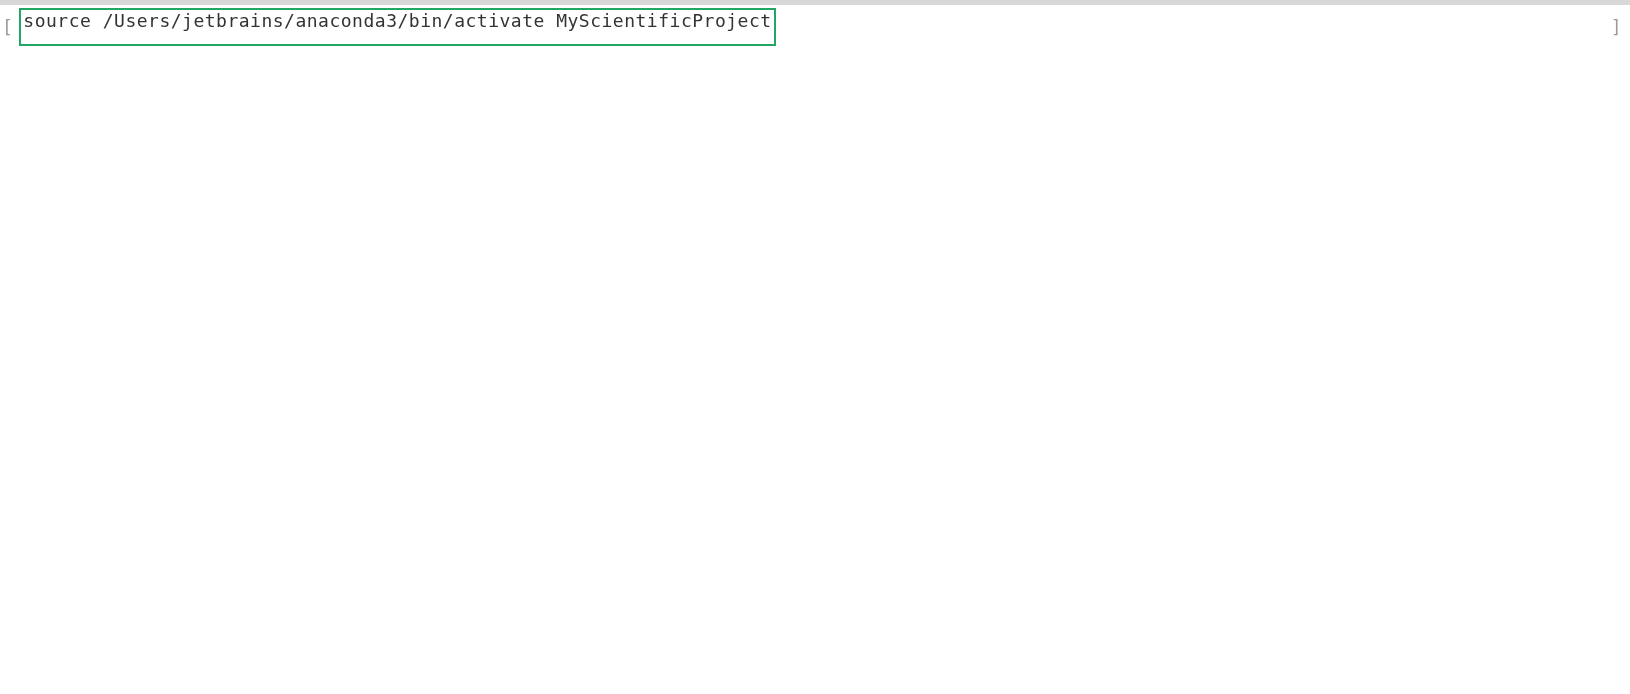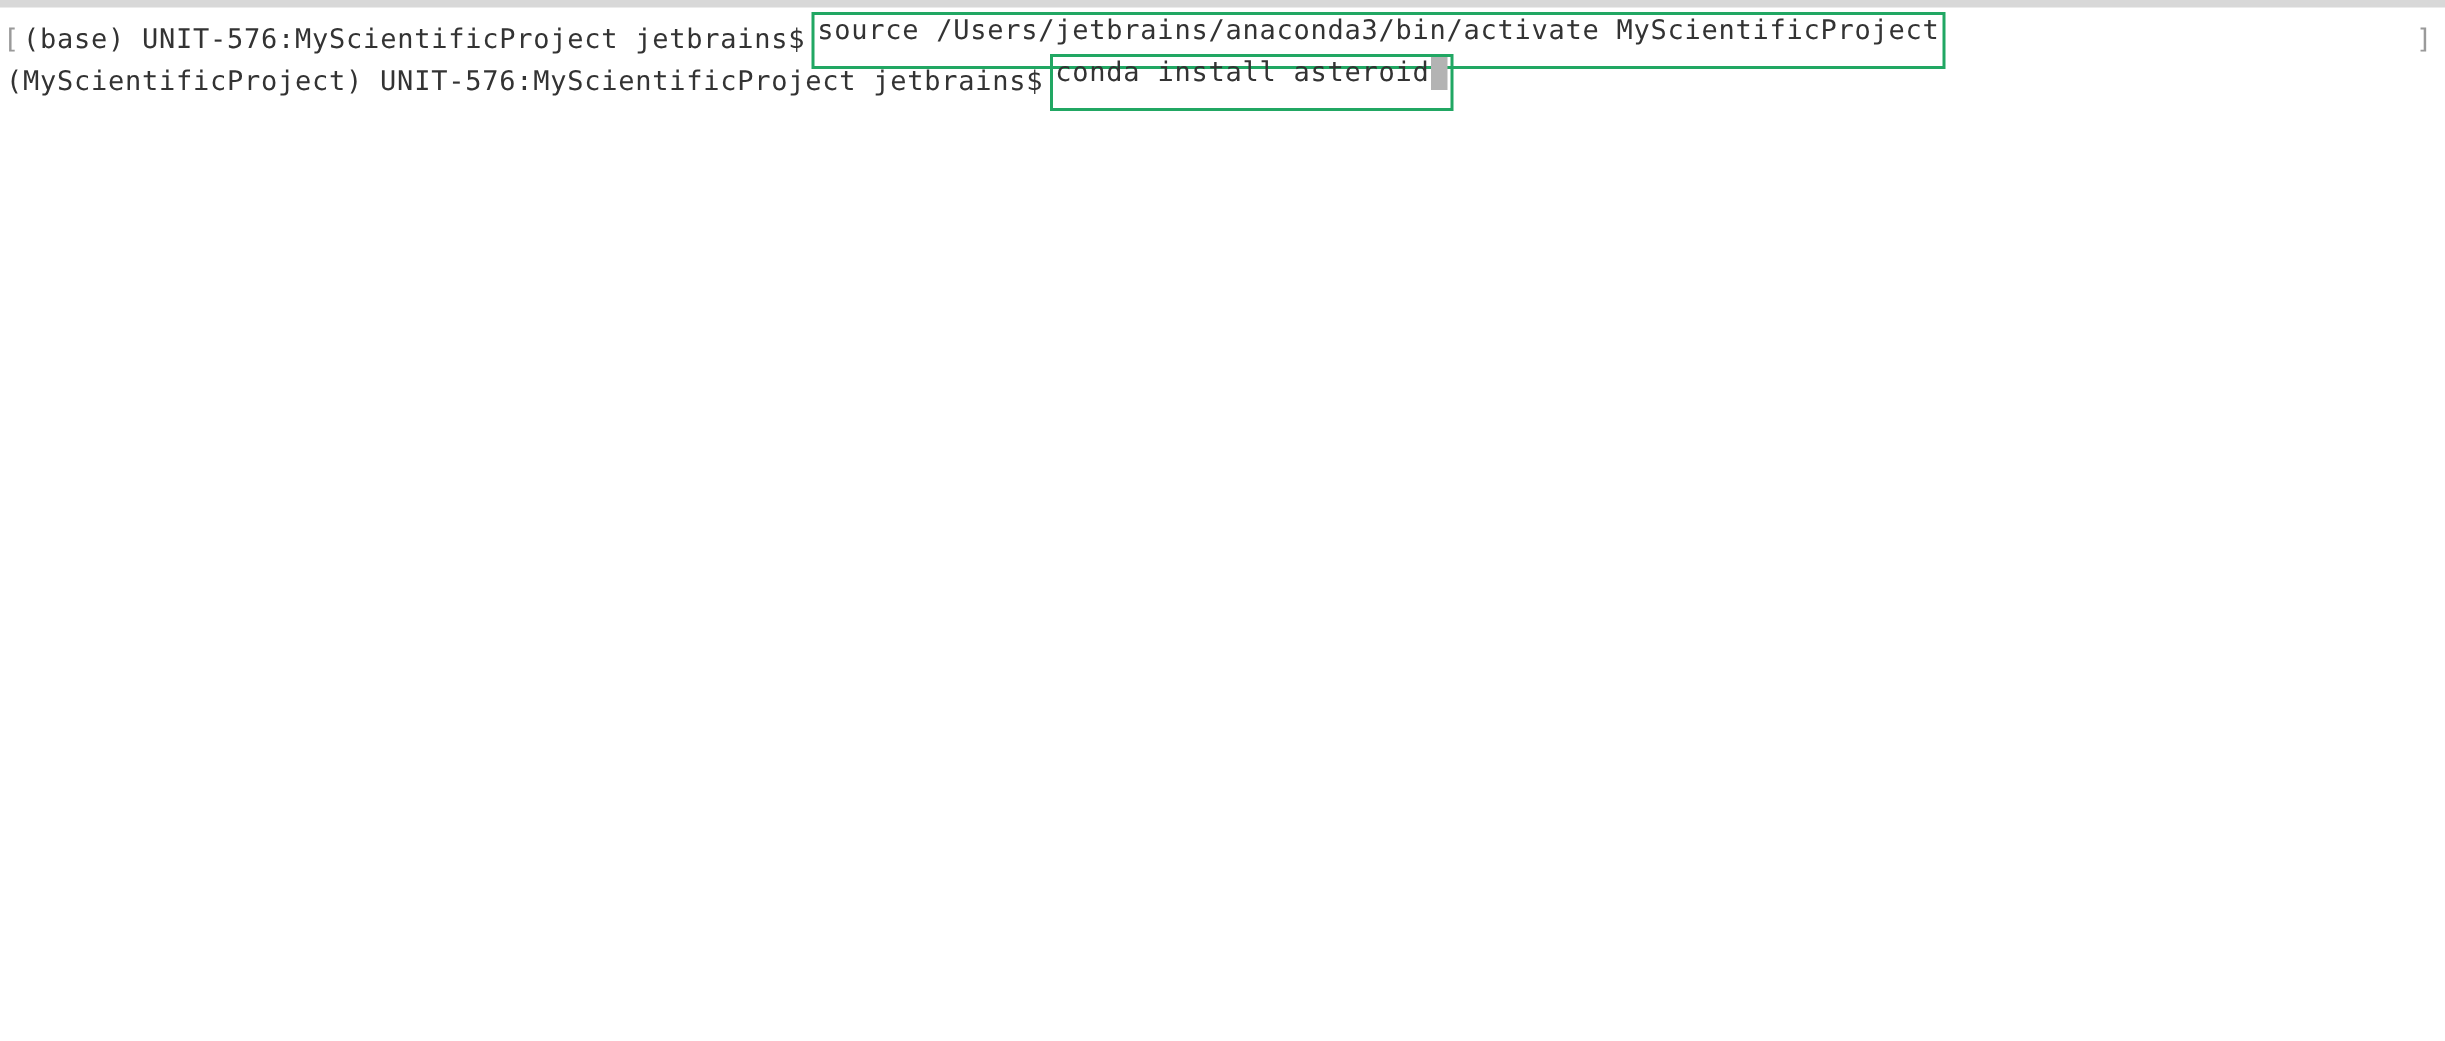--- a/index.html
+++ b/index.html
@@ -59,29 +59,21 @@
       padding-right: 8px;
     }
   </style>
 </head>
 <body>
 
 <div class="terminal">
 
   <div class="line">
     <span class="bracket">[</span>
-    <span class="prompt-text">(base) UNIT-576:MyScientificProject jetbrains$</span>
     <span class="command-box">
       <span>source /Users/jetbrains/anaconda3/bin/activate MyScientificProject</span>
     </span>
     <span class="trailing-space"></span>
     <span class="bracket right-bracket-wrap">]</span>
   </div>
 
-  <div class="line">
-    <span class="bracket"></span>
-    <span class="prompt-text">(MyScientificProject) UNIT-576:MyScientificProject jetbrains$</span>
-    <span class="command-box">
-      <span>conda install asteroid</span><span class="cursor-block"></span>
-    </span>
-  </div>
 
 </div>
 
 </body></html>

